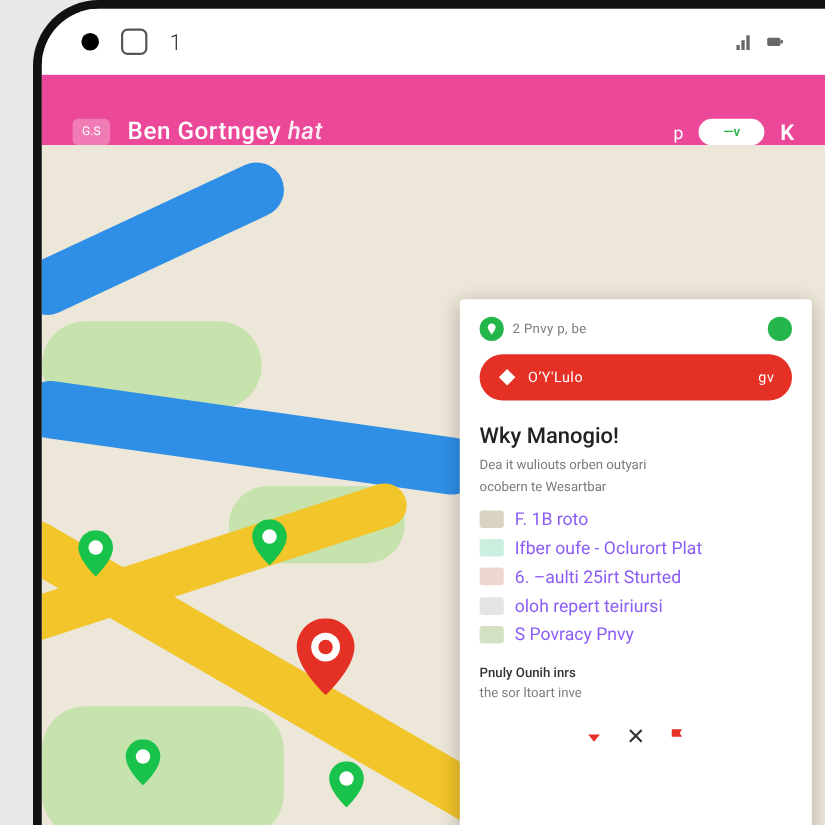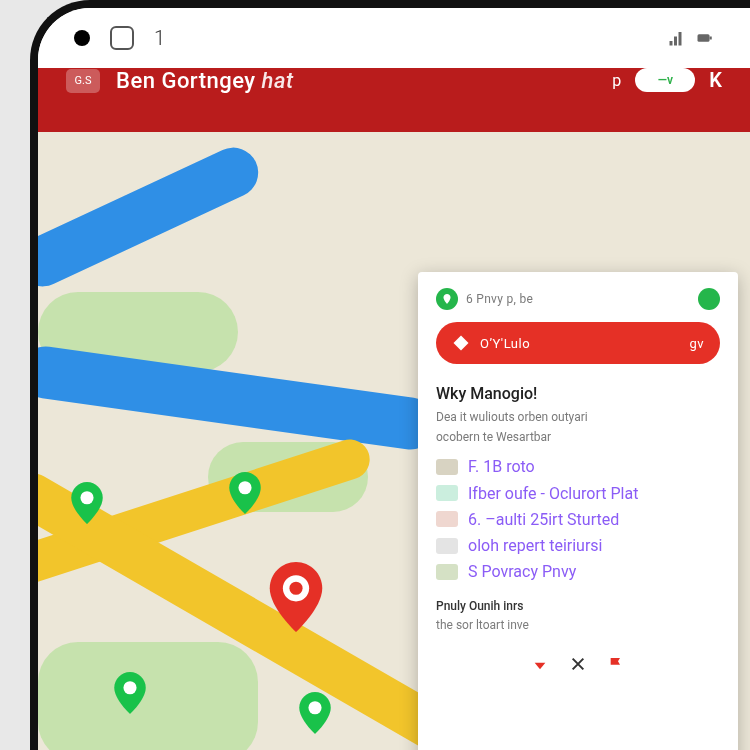--- a/index.html
+++ b/index.html
@@ -20,22 +20,22 @@
   }
   .status-left { display: flex; align-items: center; gap: 20px; }
   .camera-dot { width: 16px; height: 16px; background: #000; border-radius: 50%; }
   .selfie { width: 24px; height: 24px; border: 2px solid #555; border-radius: 6px; }
   .status-num { font-size: 20px; color: #333; font-weight: 300; }
   .status-right { display: flex; align-items: center; gap: 10px; }
   .stat-ico { width: 18px; height: 18px; color: #666; }
 
   
   .app-header {
-    height: 64px; background: #b91c1c; color: #fff;
-    display: flex; align-items: flex-start; justify-content: space-between;
+    height: 64px; background: #ec4899; color: #fff;
+    display: flex; align-items: flex-end; justify-content: space-between;
     padding: 0 28px;
   }
   .hdr-left { display: flex; align-items: center; gap: 16px; }
   .hdr-btn { width: 34px; height: 24px; border-radius: 5px; background: rgba(255,255,255,.28);
              display: flex; align-items: center; justify-content: center; font-size: 11px; color:#fff; }
   .hdr-title-group { font-size: 22px; font-weight: 500; letter-spacing:.5px; }
   .hdr-right { display: flex; align-items: center; gap: 14px; }
   .pill-white { width: 60px; height: 24px; border-radius: 12px; background: #fff; color:#2eb14a;
                 display:flex; align-items:center; justify-content:center; font-size:12px; font-weight:600; }
   .hdr-k { font-size: 20px; font-weight: 600; }
@@ -79,21 +79,21 @@
   .dot-right { width:22px; height:22px; background:#25b64b; border-radius:50%; }
 
   .cta {
     width:100%; height:42px; background:#e53026; border:none; border-radius:22px;
     color:#fff; display:flex; align-items:center; justify-content:space-between;
     padding:0 16px; margin-bottom:20px; font-size:13px; letter-spacing:.5px;
   }
   .cta-left { display:flex; align-items:center; gap:10px; }
   .cta-left svg { width:18px; height:18px; fill:#fff; }
 
-  .place-name { font-size:16px; font-weight:500; color:#212121; margin-bottom:6px; }
+  .place-name { font-size:20px; font-weight:500; color:#212121; margin-bottom:6px; }
   .place-sub  { font-size:12px; color:#7a7a7a; margin-bottom:4px; line-height:1.35; }
   .details { margin-top:12px; }
   .det-row { display:flex; align-items:center; gap:10px; margin:7px 0; }
   .det-row .thumb { width:22px; height:16px; border-radius:3px; flex:none; }
   .det-row .txt { font-size:16px; color:#8b5cf6; line-height:1.2; }
 
   .below { margin-top:18px; }
   .below h4 { font-size:12px; font-weight:500; color:#333; margin-bottom:4px; }
   .below p  { font-size:12px; color:#7d7d7d; line-height:1.35; }
 
@@ -182,21 +182,21 @@
       </span>
 
       <div class="panel">
         <div class="panel-top">
           <div class="panel-top-left">
             <span class="ico-bubble">
               <svg viewBox="0 0 24 24">
                   <path d="M12 2C8 2 5 5 5 9c0 5 7 13 7 13s7-8 7-13c0-4-3-7-7-7z"></path>
                 </svg>
             </span>
-            <span class="panel-top-text">6 Pnvy p, be</span>
+            <span class="panel-top-text">2 Pnvy p, be</span>
           </div>
           <span class="dot-right"></span>
         </div>
 
         <button class="cta">
           <span class="cta-left">
             <svg viewBox="0 0 24 24">
                 <path d="M12 2 2 12l10 10 10-10z"></path>
               </svg>
             <span>O’Y'Lulo</span>

